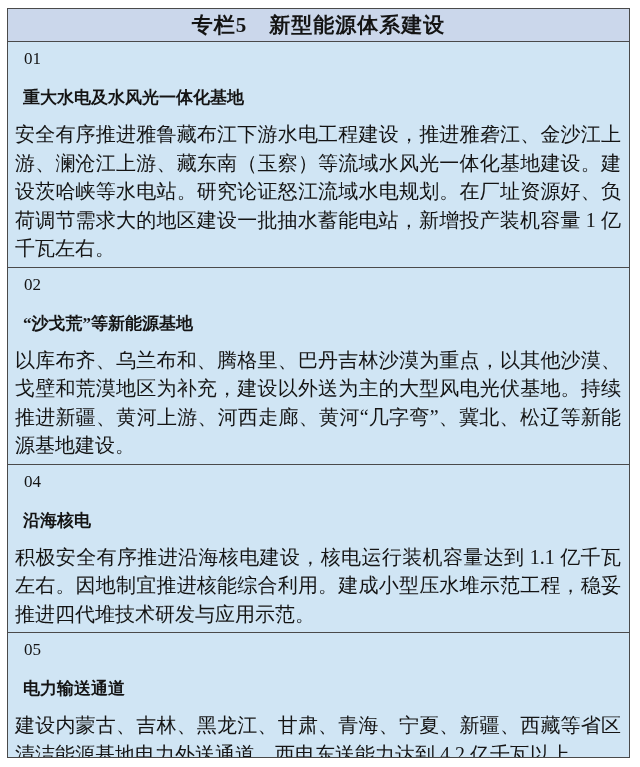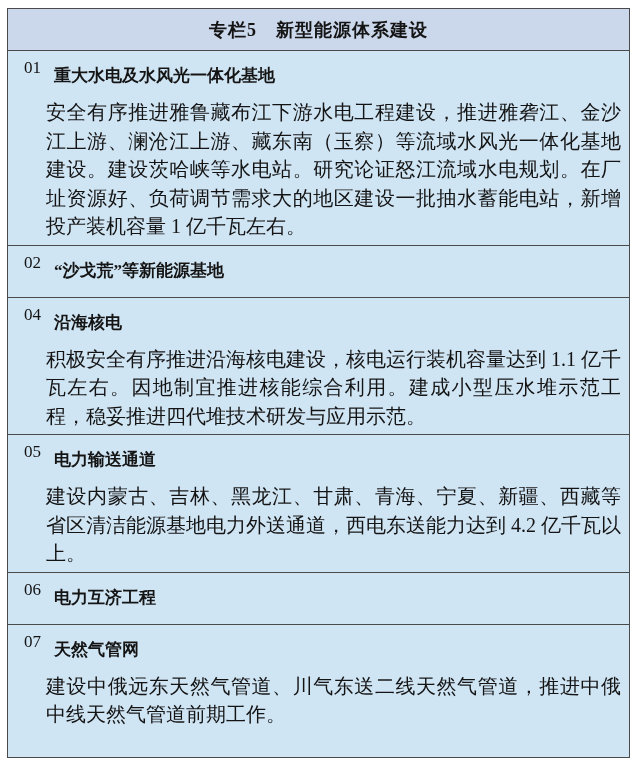--- a/index.html
+++ b/index.html
@@ -19,42 +19,43 @@
   }
   .panel{
     position:absolute;
     left:7px;top:8px;
     width:623px;height:750px;
     border:1.5px solid var(--border);
     box-sizing:border-box;
     background:var(--body-bg);
   }
   .panel-header{
-    height:42px;
+    height:33px;
     box-sizing:border-box;
     background:var(--header-bg);
     border-bottom:1.5px solid var(--border);
     display:flex;align-items:center;justify-content:center;
     font-weight:bold;
-    font-size:18px;
+    font-size:21px;
     letter-spacing:1px;
   }
   .panel-body{
     overflow:hidden;
     height:calc(100% - 33px);
   }
   .item{
     padding:3px 8px 4px 7px;
   }
   .item + .item{
     border-top:1px solid var(--border);
   }
   .item-row{
     display:flex;
     align-items:flex-start;
+    flex-direction:column;
   }
   .num{
     flex:0 0 31px;
     font-size:17px;
     line-height:28px;
     padding-left:9px;
     box-sizing:border-box;
   }
   .item-content{
     flex:1 1 auto;
@@ -88,20 +89,21 @@
           <p class="item-body">安全有序推进雅鲁藏布江下游水电工程建设，推进雅砻江、金沙江上游、澜沧江上游、藏东南（玉察）等流域水风光一体化基地建设。建设茨哈峡等水电站。研究论证怒江流域水电规划。在厂址资源好、负荷调节需求大的地区建设一批抽水蓄能电站，新增投产装机容量 1 亿千瓦左右。</p>
         </div>
       </div>
     </section>
 
     <section class="item">
       <div class="item-row">
         <span class="num">02</span>
         <div class="item-content">
           <h3 class="item-title">“沙戈荒”等新能源基地</h3>
+          <p class="item-body">以库布齐、乌兰布和、腾格里、巴丹吉林沙漠为重点，以其他沙漠、戈壁和荒漠地区为补充，建设以外送为主的大型风电光伏基地。持续推进新疆、黄河上游、河西走廊、黄河“几字弯”、冀北、松辽等新能源基地建设。</p>
         </div>
       </div>
     </section>
 
 
     <section class="item">
       <div class="item-row">
         <span class="num">04</span>
         <div class="item-content">
           <h3 class="item-title">沿海核电</h3>

